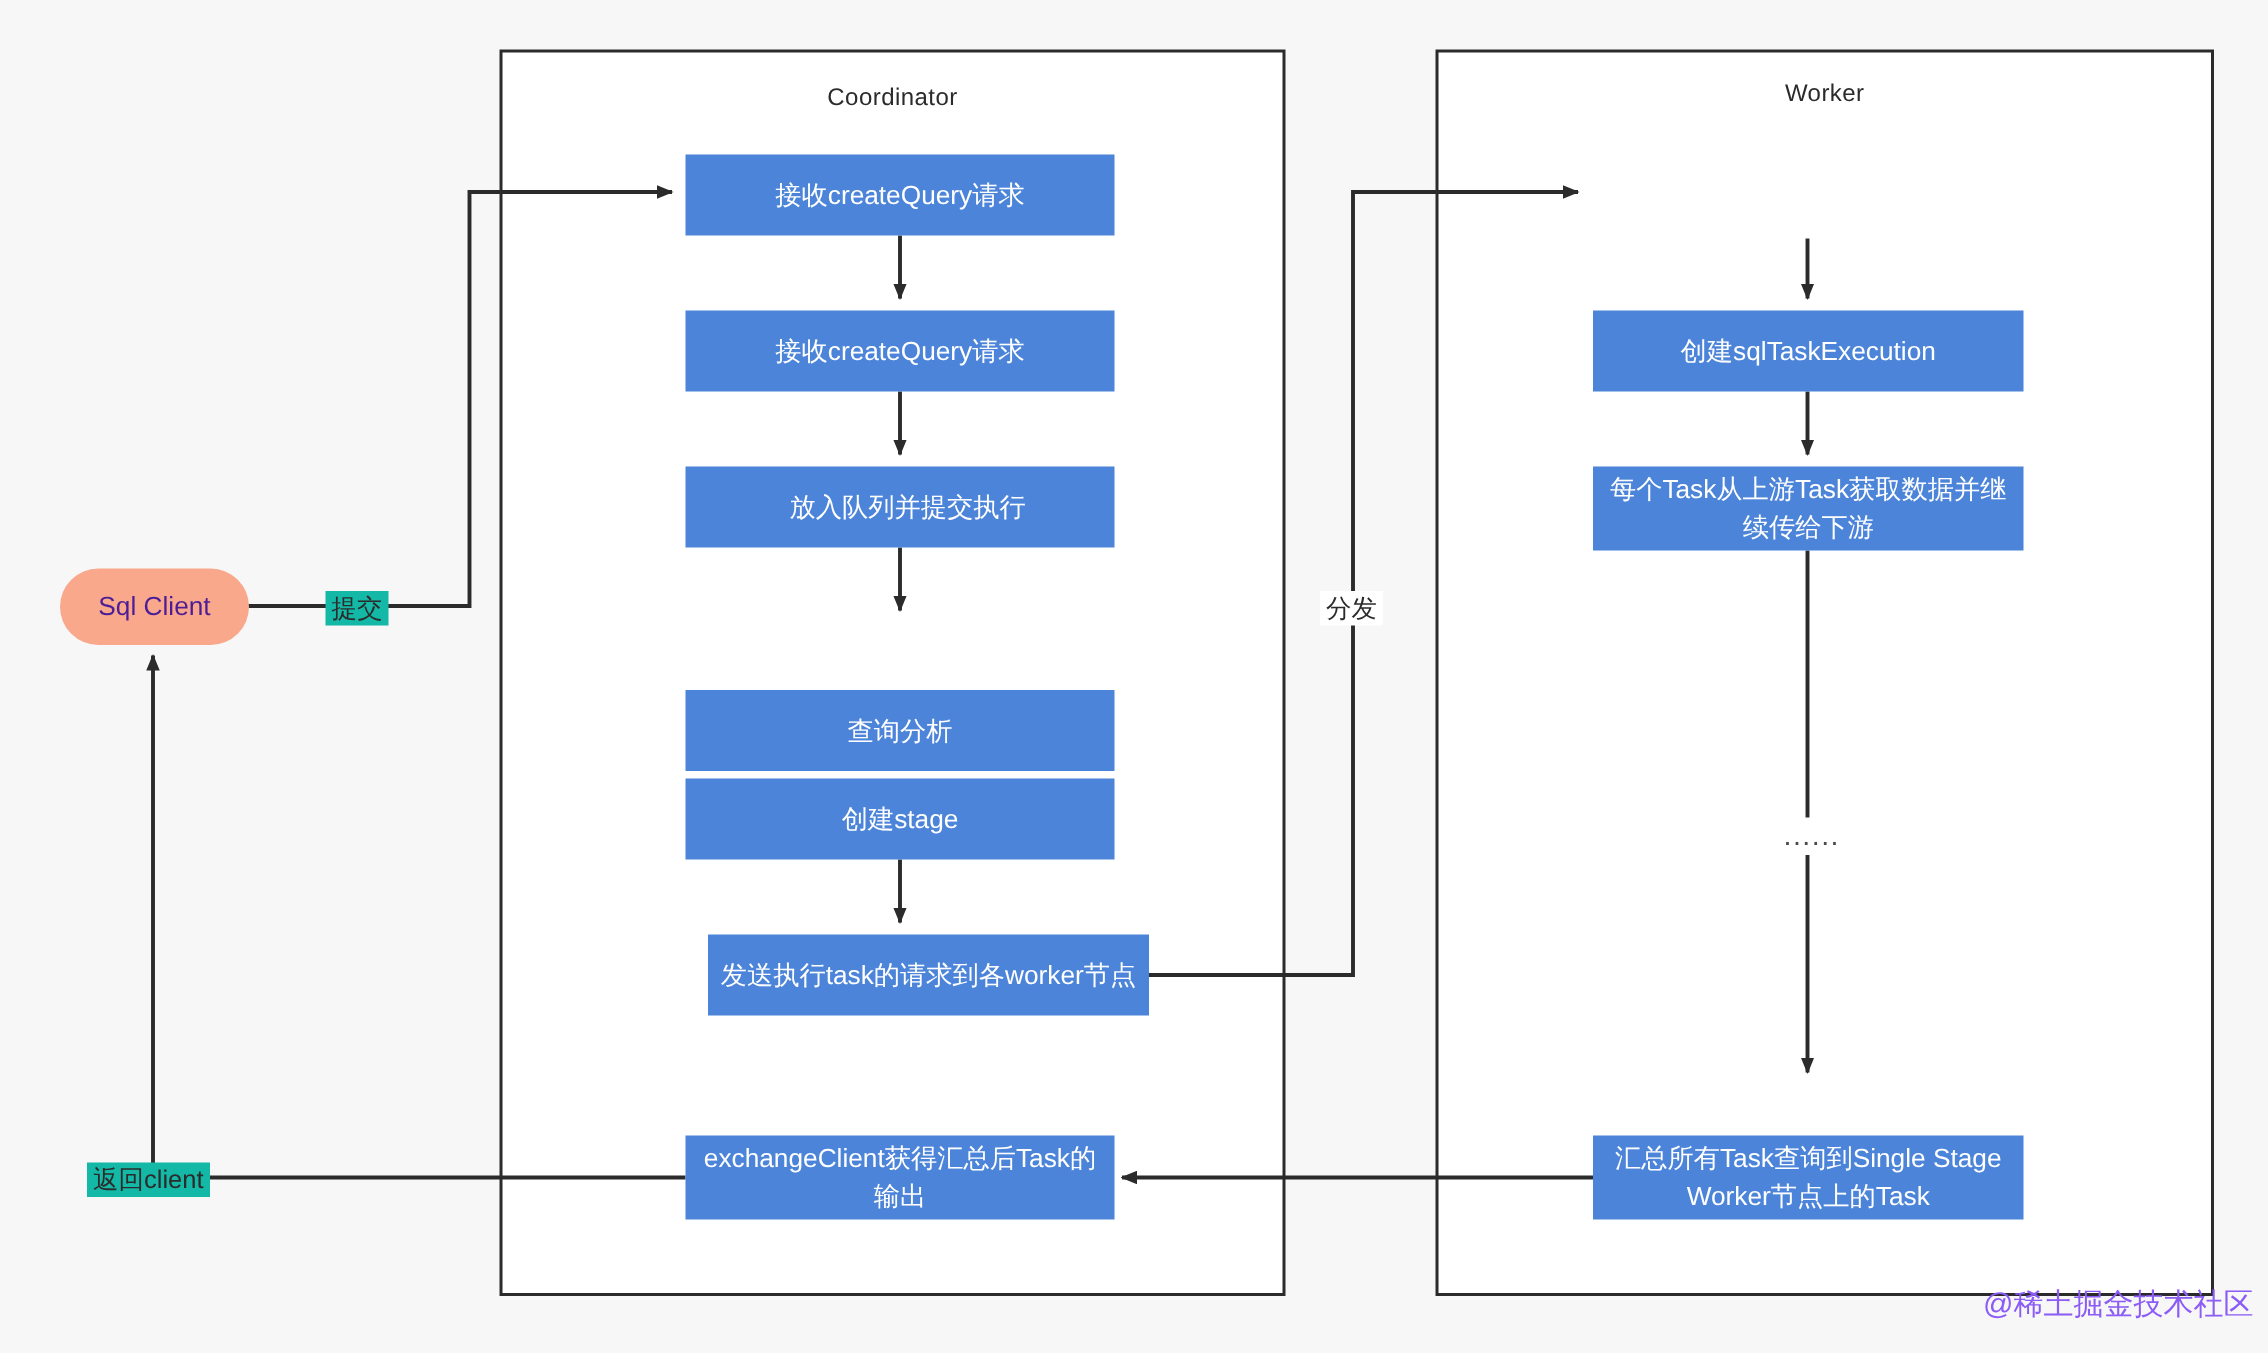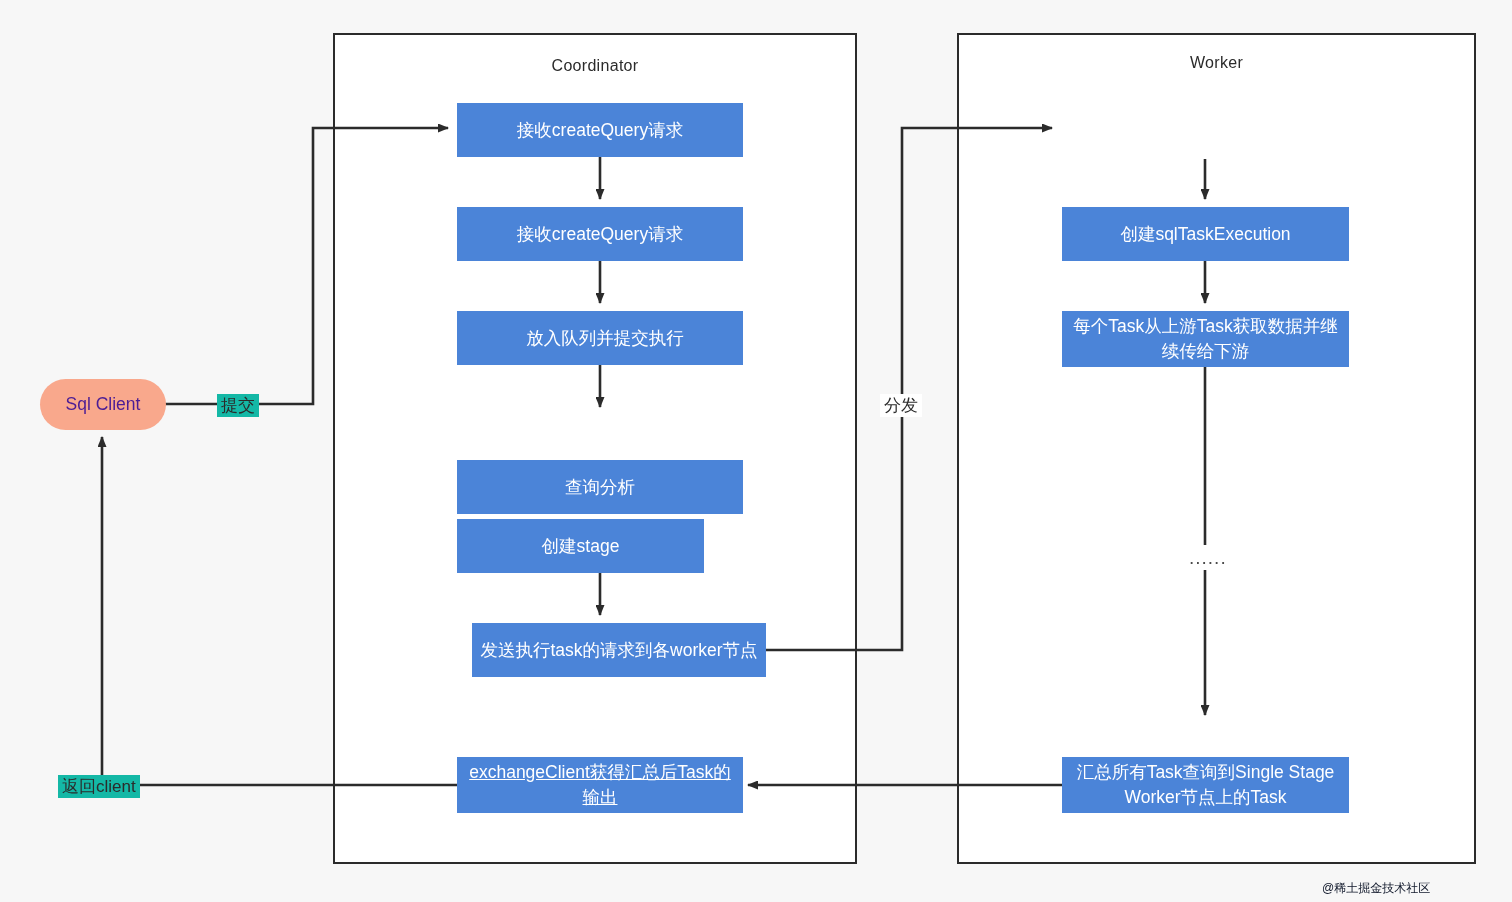--- a/index.html
+++ b/index.html
@@ -78,24 +78,23 @@
     position: absolute;
     font-size: 19px;
     letter-spacing: 1px;
     color: #4a4a4a;
     background: #ffffff;
     padding: 0 6px;
     line-height: 10px;
   }
   .watermark {
     position: absolute;
-    font-size: 12px;
-    color: #0f172a;
+    font-size: 20px;
+    color: #8b5cf6;
     white-space: nowrap;
-    margin-top: 24px;
   }
 </style>
 </head>
 <body>
 
 <div id="canvas">
 
   <div class="container-box" style="left:333px; top:33px; width:524px; height:831px;"></div>
   <div class="container-title" style="left:333px; top:57px; width:524px;">Coordinator</div>
 
@@ -140,27 +139,27 @@
   </div>
   <div class="pnode" style="left:457px; top:207px; width:286px; height:54px;">
     <span>接收createQuery请求</span>
   </div>
   <div class="pnode" style="left:457px; top:311px; width:286px; height:54px;padding-left:16px;">
     <span>放入队列并提交执行</span>
   </div>
   <div class="pnode" style="left:457px; top:415px; width:286px; height:54px;margin-top:45px;">
     <span>查询分析</span>
   </div>
-  <div class="pnode" style="left:457px; top:519px; width:247px; height:54px;">
+  <div class="pnode" style="left:457px; top:519px; width:286px; height:54px;">
     <span>创建stage</span>
   </div>
   <div class="pnode" style="left:472px; top:623px; width:294px; height:54px;">
     <span>发送执行task的请求到各worker节点</span>
   </div>
-  <div class="pnode" style="left:457px; top:757px; width:286px; height:56px;text-decoration:underline;">
+  <div class="pnode" style="left:457px; top:757px; width:286px; height:56px;">
     <span>exchangeClient获得汇总后Task的输出</span>
   </div>
 
   <div class="pnode" style="left:1062px; top:207px; width:287px; height:54px;">
     <span>创建sqlTaskExecution</span>
   </div>
   <div class="pnode" style="left:1062px; top:311px; width:287px; height:56px;">
     <span>每个Task从上游Task获取数据并继续传给下游</span>
   </div>
   <div class="pnode" style="left:1062px; top:757px; width:287px; height:56px;">

